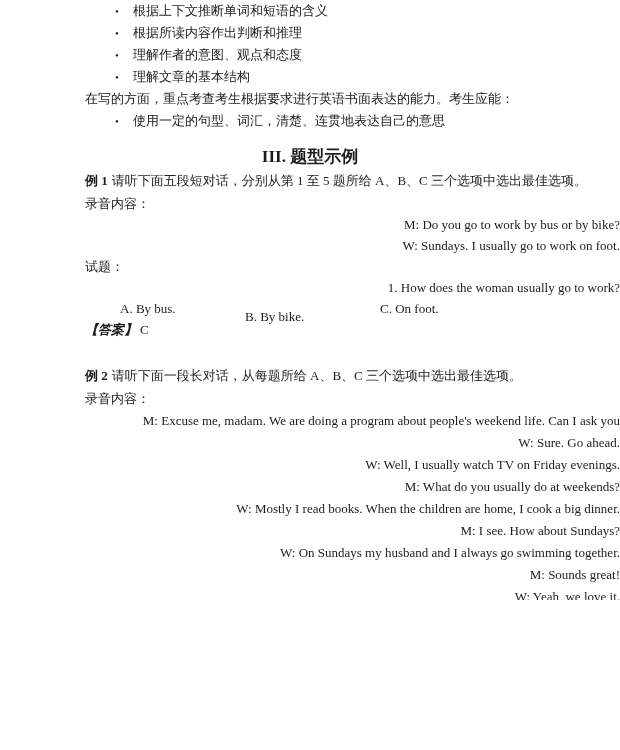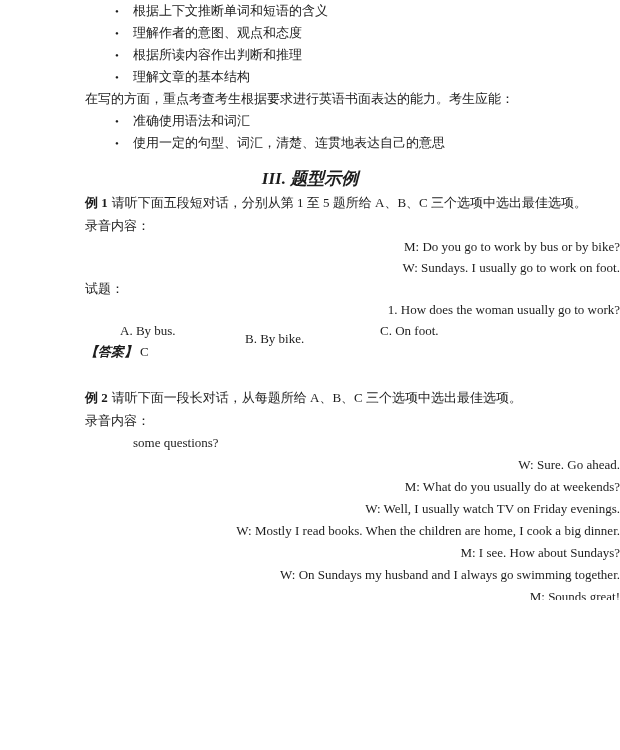--- a/index.html
+++ b/index.html
@@ -33,21 +33,20 @@
   .para {
     margin-left: 85px;
     line-height: 22px;
   }
   .heading {
     text-align: center;
     font-size: 17px;
     font-weight: bold;
     line-height: 24px;
     margin-top: 13px;
-    font-style: italic;
   }
   .example-head {
     line-height: 24px;
   }
   .example-head .label { font-weight: bold; margin-right: 4px; text-align: right; }
   .ex1-line { line-height: 21px; }
   .ex2-line { line-height: 22px; }
   .ex2-start { margin-top: 24px; }
   .dialogue { margin-left: 88px; text-align: right; }
   .cont { margin-left: 133px; }
@@ -62,29 +61,28 @@
   .answer-label { font-weight: bold; font-style: italic; }
   .answer-value { margin-left: 3px; }
 </style>
 </head>
 <body>
 
 <div class="page">
 
   <ul>
     <li class="bullet-item"><span class="dot">•</span><span>根据上下文推断单词和短语的含义</span></li>
+    <li class="bullet-item"><span class="dot">•</span><span>根据所读内容作出判断和推理</span></li>
     <li class="bullet-item"><span class="dot">•</span><span>理解作者的意图、观点和态度</span></li>
-    <li class="bullet-item"><span class="dot">•</span><span>根据所读内容作出判断和推理</span></li>
     <li class="bullet-item"><span class="dot">•</span><span>理解文章的基本结构</span></li>
   </ul>
 
   <p class="para">在写的方面，重点考查考生根据要求进行英语书面表达的能力。考生应能：</p>
 
   <ul>
-    <li class="bullet-item"><span class="dot">•</span><span>准确使用语法和词汇</span></li>
     <li class="bullet-item"><span class="dot">•</span><span>使用一定的句型、词汇，清楚、连贯地表达自己的意思</span></li>
   </ul>
 
   <h2 class="heading">III. 题型示例</h2>
 
   <p class="para example-head"><span class="label">例 1</span><span>请听下面五段短对话，分别从第 1 至 5 题所给 A、B、C 三个选项中选出最佳选项。</span></p>
 
   <p class="para ex1-line">录音内容：</p>
   <p class="dialogue ex1-line">M: Do you go to work by bus or by bike?</p>
   <p class="dialogue ex1-line">W: Sundays. I usually go to work on foot.</p>
@@ -95,23 +93,23 @@
     <span class="opt-a">A. By bus.</span>
     <span class="opt-b">B. By bike.</span>
     <span class="opt-c">C. On foot.</span>
   </div>
 
   <p class="para ex1-line"><span class="answer-label">【答案】</span><span class="answer-value">C</span></p>
 
   <p class="para example-head ex2-start"><span class="label">例 2</span><span>请听下面一段长对话，从每题所给 A、B、C 三个选项中选出最佳选项。</span></p>
 
   <p class="para ex2-line">录音内容：</p>
-  <p class="cont ex2-line">some questions?</p>
+  <p class="dialogue ex2-line">M: Excuse me, madam. We are doing a program about people's weekend life. Can I ask you</p>
   <p class="dialogue ex2-line">W: Sure. Go ahead.</p>
+  <p class="dialogue ex2-line">W: Well, I usually watch TV on Friday evenings.</p>
   <p class="dialogue ex2-line">M: What do you usually do at weekends?</p>
-  <p class="dialogue ex2-line">W: Well, I usually watch TV on Friday evenings.</p>
   <p class="dialogue ex2-line">W: Mostly I read books. When the children are home, I cook a big dinner.</p>
   <p class="dialogue ex2-line">M: I see. How about Sundays?</p>
   <p class="dialogue ex2-line">W: On Sundays my husband and I always go swimming together.</p>
   <p class="dialogue ex2-line">M: Sounds great!</p>
   <p class="dialogue ex2-line">W: Yeah, we love it.</p>
 
 </div>
 
 </body></html>

